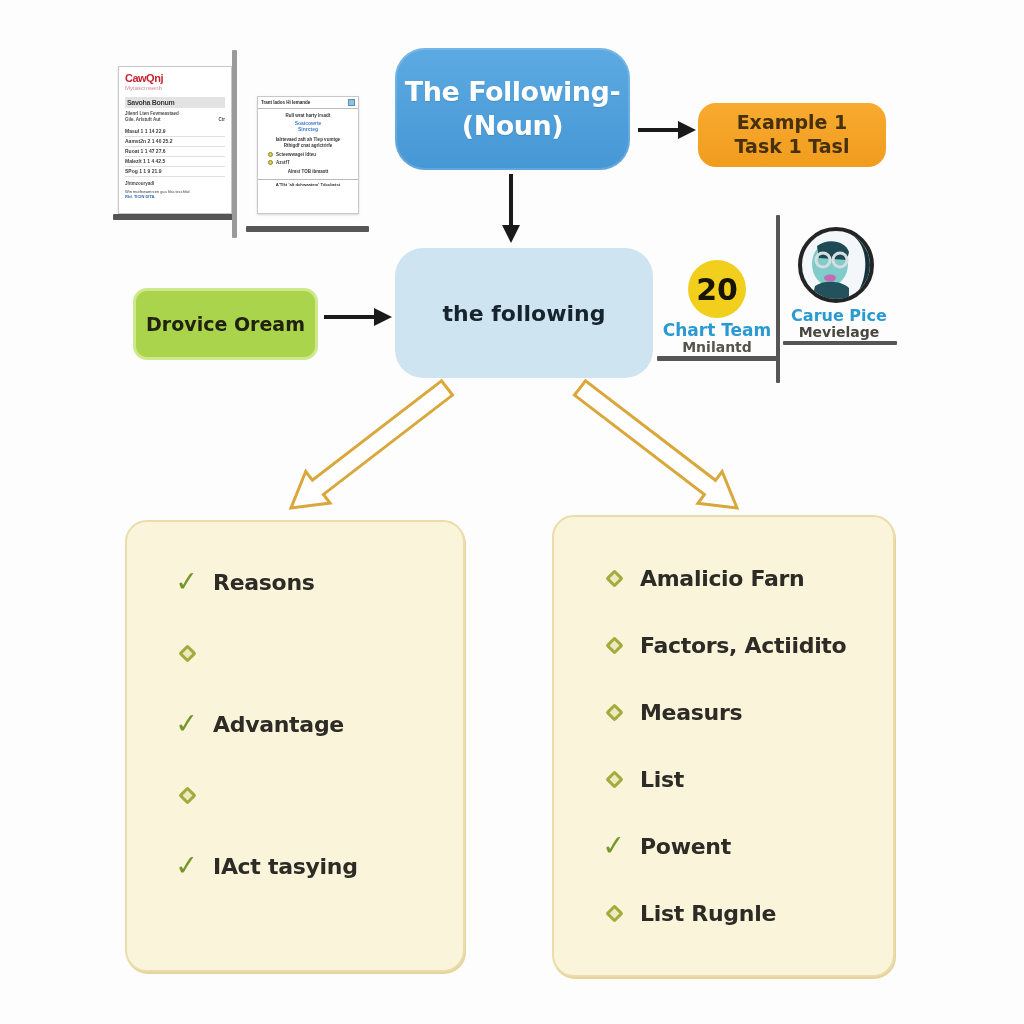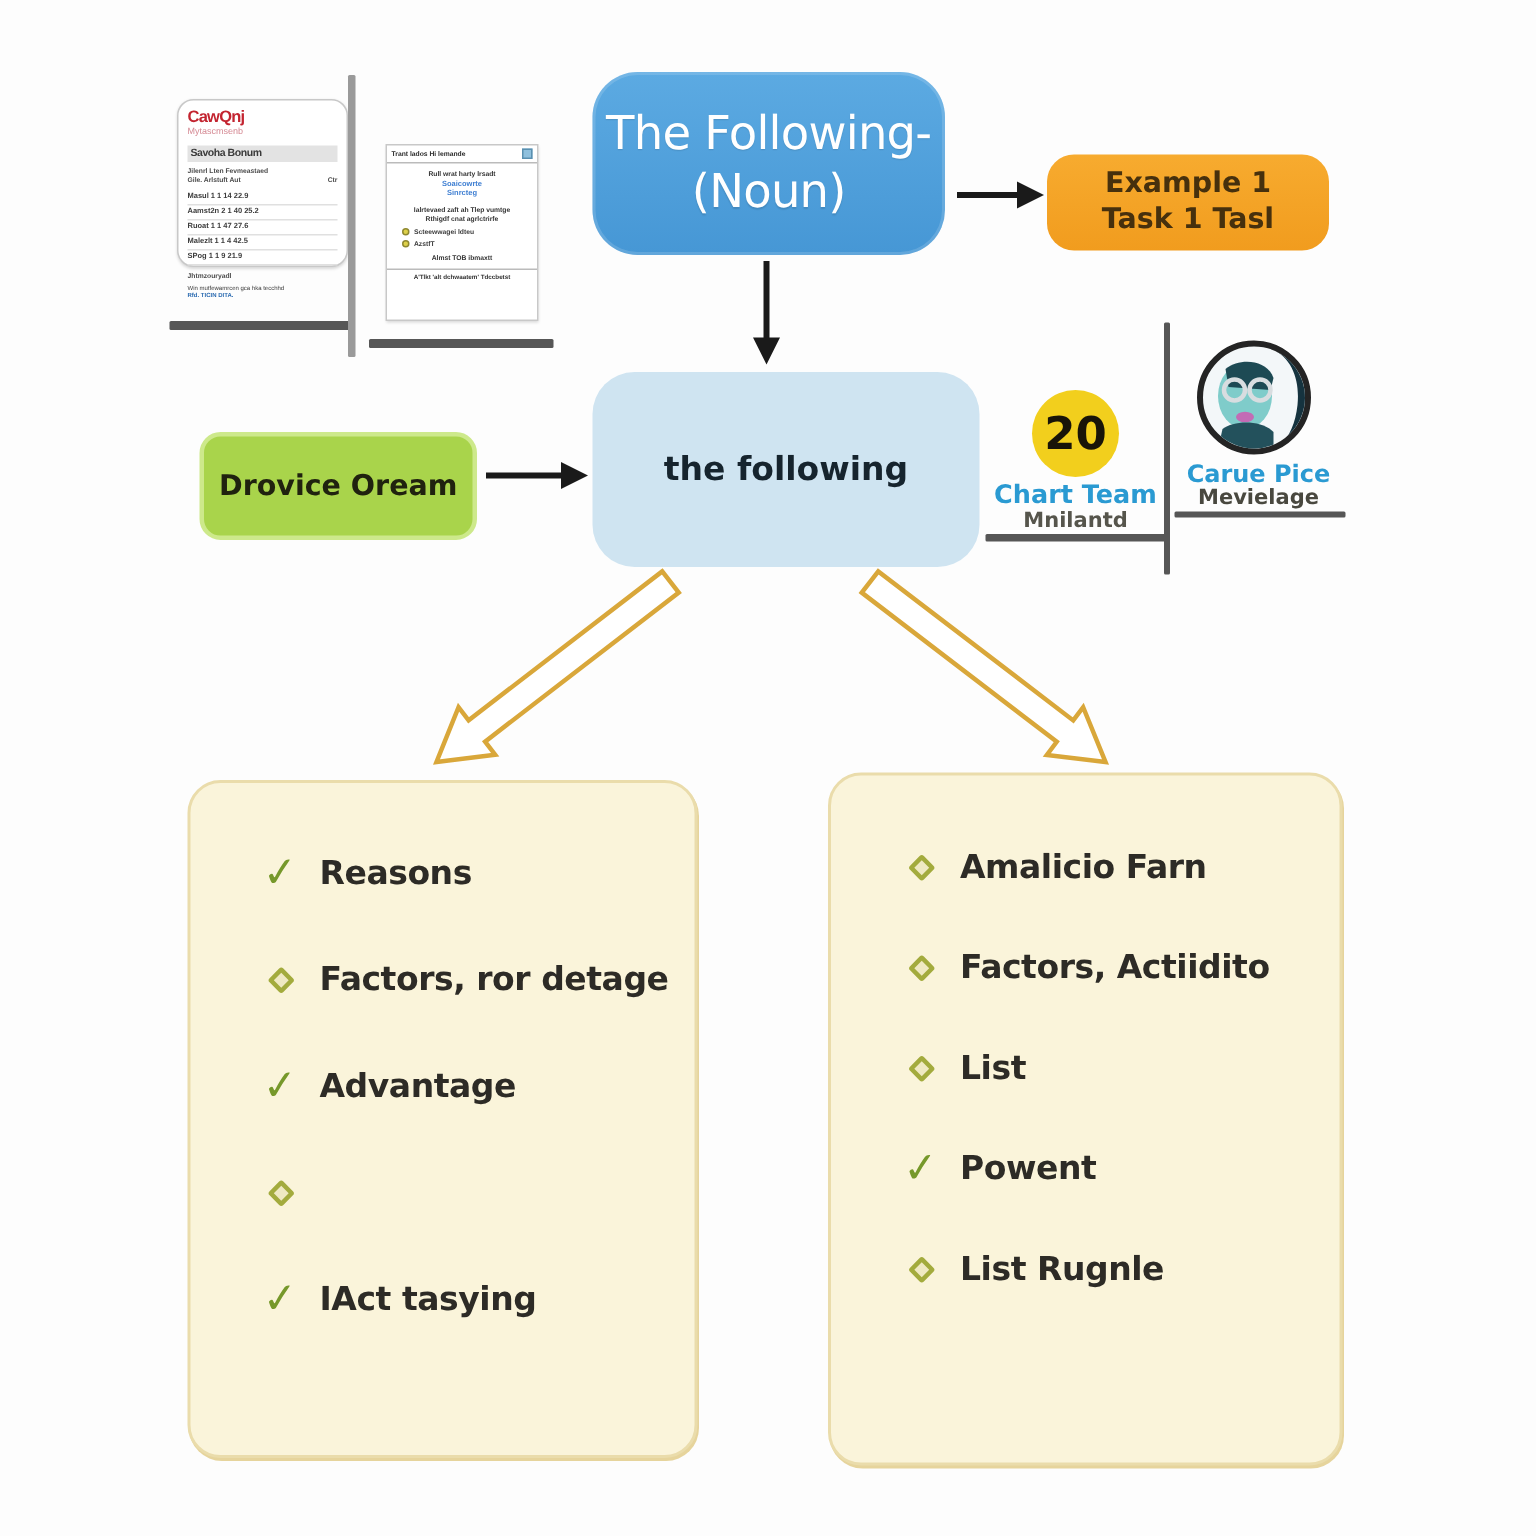--- a/index.html
+++ b/index.html
@@ -3,21 +3,21 @@
 <meta charset="utf-8">
 <style>
   * { margin:0; padding:0; box-sizing:border-box; }
   html,body { width:1024px; height:1024px; }
   body { font-family:"DejaVu Sans", sans-serif; background:#fdfdfd; position:relative; overflow:hidden; }
   .abs { position:absolute; }
 
   
   .mini-card { background:#ffffff; border:1px solid #c8c8c8; box-shadow:0 1px 2px rgba(0,0,0,.15); }
   .mini-inner { filter:blur(0.35px); }
-  .card-a { left:118px; top:66px; width:114px; height:112px; padding:5px 6px; font-family:"Liberation Sans",sans-serif;border-radius:11px; }
+  .card-a { left:118px; top:66px; width:114px; height:148px; padding:5px 6px; font-family:"Liberation Sans",sans-serif; }
   .card-a .logo { color:#c32430; font-weight:bold; font-size:11px; letter-spacing:-0.5px; }
   .card-a .sub { color:#d58a94; font-size:6px; margin-top:1px; }
   .card-a .hdr { background:#e3e3e3; color:#3a3a3a; font-weight:bold; font-size:7px; margin-top:6px; padding:2px 2px; letter-spacing:-0.3px; }
   .card-a .note { color:#4a4a4a; font-size:4.5px; font-weight:bold; margin-top:3px; line-height:1.3; }
   .card-a table { width:100%; border-collapse:collapse; margin-top:4px; }
   .card-a td { color:#3c3c3c; font-size:5px; font-weight:bold; padding:1.5px 0; border-bottom:0.5px solid #e0e0e0; white-space:nowrap; }
   .card-a .foot { color:#4a4a4a; font-size:4.5px; font-weight:bold; margin-top:4px; }
   .card-a .foot2 { color:#3a3a3a; font-size:4px; margin-top:3px; line-height:1.3; }
   .card-a .foot3 { color:#2a6ab0; font-size:4px; font-weight:bold; }
 
@@ -34,21 +34,21 @@
   .card-b .btxt { color:#3a3a3a; font-size:4.5px; font-weight:bold; }
   .card-b .footbar { border-top:1px solid #bbb; margin-top:5px; padding:2px 2px; color:#333; font-size:4.2px; font-weight:bold; text-align:center; }
 
   .h-bar { background:#3f3f3f; opacity:.88; border-radius:1px; }
   .v-bar { border-radius:1px; }
 
   
   .node { display:flex; flex-direction:column; align-items:center; justify-content:center; text-align:center; }
   .node-main { left:395px; top:48px; width:235px; height:122px; border-radius:30px;
     background:linear-gradient(180deg,#5caae2 0%,#4697d5 100%); box-shadow:inset 0 0 0 2px rgba(255,255,255,.15); }
-  .node-main div { color:#ffffff; font-weight:normal; font-size:31px; line-height:1.25; letter-spacing:-0.5px; text-shadow:0 1px 1px rgba(0,0,0,.12); }
+  .node-main div { color:#ffffff; font-weight:bold; font-size:27px; line-height:1.25; letter-spacing:-0.5px; text-shadow:0 1px 1px rgba(0,0,0,.12); }
   .node-example { left:698px; top:103px; width:188px; height:64px; border-radius:18px;
     background:linear-gradient(180deg,#f7ab2f 0%,#f19c1e 100%); }
   .node-example div { color:#46300d; font-weight:bold; font-size:19px; line-height:1.25; }
   .node-device { left:133px; top:288px; width:185px; height:72px; border-radius:14px;
     background:#a9d44b; border:3px solid #cde98b; }
   .node-device div { color:#20220f; font-weight:bold; font-size:19px; }
   .node-center { left:395px; top:248px; width:258px; height:130px; border-radius:28px; background:#cfe4f1; }
   .node-center div { color:#16242e; font-weight:bold; font-size:22px; }
 
   
@@ -214,21 +214,20 @@
   <div class="p-item">
     <span class="icon-cell">
         <span class="check-glyph">✓</span>
       </span>
     <span class="p-label">Reasons</span>
   </div>
   <div class="p-item">
     <span class="icon-cell">
         <span class="diamond-shape"></span>
       </span>
-    <span class="p-label">Factors, ror detage</span>
   </div>
   <div class="p-item">
     <span class="icon-cell">
         <span class="check-glyph">✓</span>
       </span>
     <span class="p-label">Advantage</span>
   </div>
   <div class="p-item">
     <span class="icon-cell">
         <span class="diamond-shape"></span>
@@ -252,20 +251,26 @@
   <div class="p-item">
     <span class="icon-cell">
         <span class="diamond-shape"></span>
       </span>
     <span class="p-label">Factors, Actiidito</span>
   </div>
   <div class="p-item">
     <span class="icon-cell">
         <span class="diamond-shape"></span>
       </span>
+    <span class="p-label">Measurs</span>
+  </div>
+  <div class="p-item">
+    <span class="icon-cell">
+        <span class="diamond-shape"></span>
+      </span>
     <span class="p-label">List</span>
   </div>
   <div class="p-item">
     <span class="icon-cell">
         <span class="check-glyph">✓</span>
       </span>
     <span class="p-label">Powent</span>
   </div>
   <div class="p-item">
     <span class="icon-cell">

